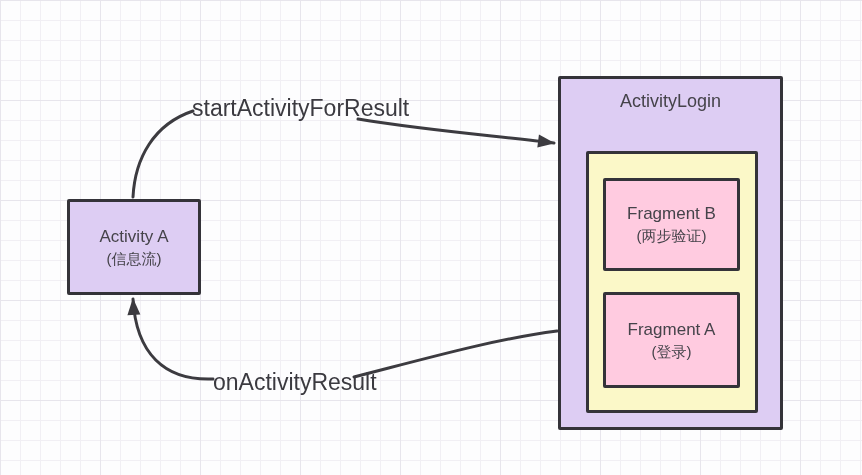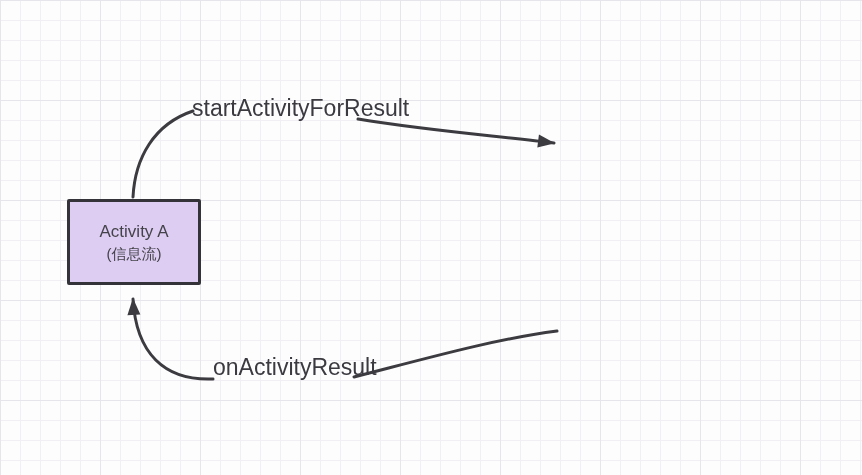--- a/index.html
+++ b/index.html
@@ -47,21 +47,21 @@
     color: #45434a;
   }
   .node .title   { font-size: 17px; line-height: 1.35; }
   .node .subtitle{ font-size: 15px; line-height: 1.3; }
   .node-purple { background: #ddcdf3; }
   .node-yellow { background: #fbf8c8; }
   .node-pink   { background: #ffcbe0; }
 
   #activity-a {
     left: 67px; top: 199px;
-    width: 134px; height: 86px; text-align: center;
+    width: 134px; height: 96px; text-align: center;
   }
   #activity-login {
     left: 558px; top: 76px;
     width: 225px; height: 354px;
     justify-content: flex-start;
     padding-top: 10px;
   }
   #activity-login > .title { font-size: 18px; }
   #fragment-container {
     position: absolute;
@@ -79,21 +79,21 @@
     left: 14px; top: 138px;
     width: 137px; height: 96px;
   }
   .edge-label {
     position: absolute;
     font-size: 23px;
     color: #3b3a40;
     white-space: nowrap;
   }
   #label-start-activity { left: 192px; top: 95px; }
-  #label-on-activity-result { left: 213px; top: 354px; }
+  #label-on-activity-result { left: 213px; top: 369px; }
 </style>
 </head>
 <body>
 
 <div class="canvas">
 
   <svg class="edges-layer" viewBox="0 0 862 475" xmlns="http://www.w3.org/2000/svg">
     <defs>
       <marker id="arrowhead" markerUnits="userSpaceOnUse" markerWidth="22" markerHeight="18" refX="18" refY="8.5" orient="auto">
         <path d="M2,2 L19,8.5 L2,15 Z" fill="#3c3b40"></path>
@@ -107,17 +107,34 @@
     <path class="edge-path" d="M 557 331 C 495 339, 428 358, 354 377"></path>
 
     <path class="edge-path" d="M 213 379 C 164 381, 136 353, 133 299" marker-end="url(#arrowhead)"></path>
   </svg>
 
   <div class="node node-purple" id="activity-a">
     <span class="title">Activity A</span>
     <span class="subtitle">(信息流)</span>
   </div>
 
+  <div class="node node-purple" id="activity-login">
+    <span class="title">ActivityLogin</span>
+
+    <div class="node-yellow" id="fragment-container">
+
+      <div class="node node-pink" id="fragment-b">
+        <span class="title">Fragment B</span>
+        <span class="subtitle">(两步验证)</span>
+      </div>
+
+      <div class="node node-pink" id="fragment-a">
+        <span class="title">Fragment A</span>
+        <span class="subtitle">(登录)</span>
+      </div>
+
+    </div>
+  </div>
 
   <span class="edge-label" id="label-start-activity">startActivityForResult</span>
   <span class="edge-label" id="label-on-activity-result">onActivityResult</span>
 
 </div>
 
 </body></html>

